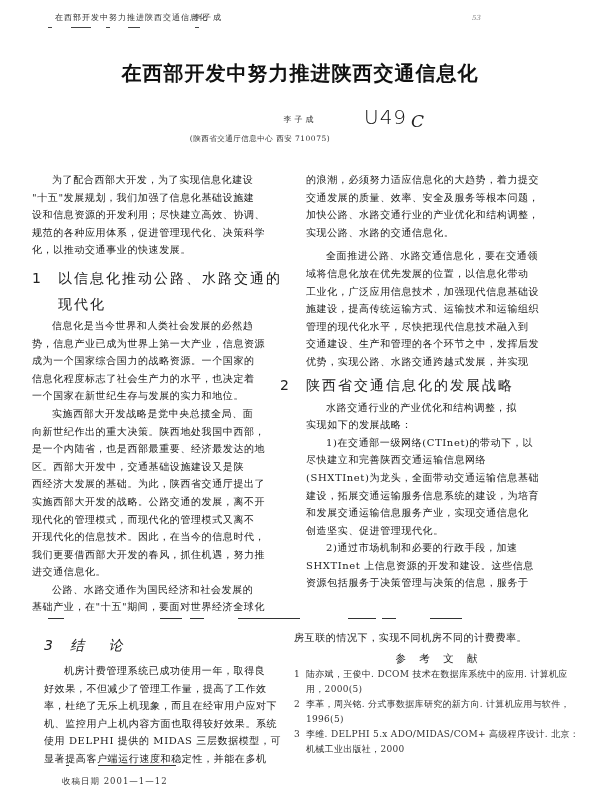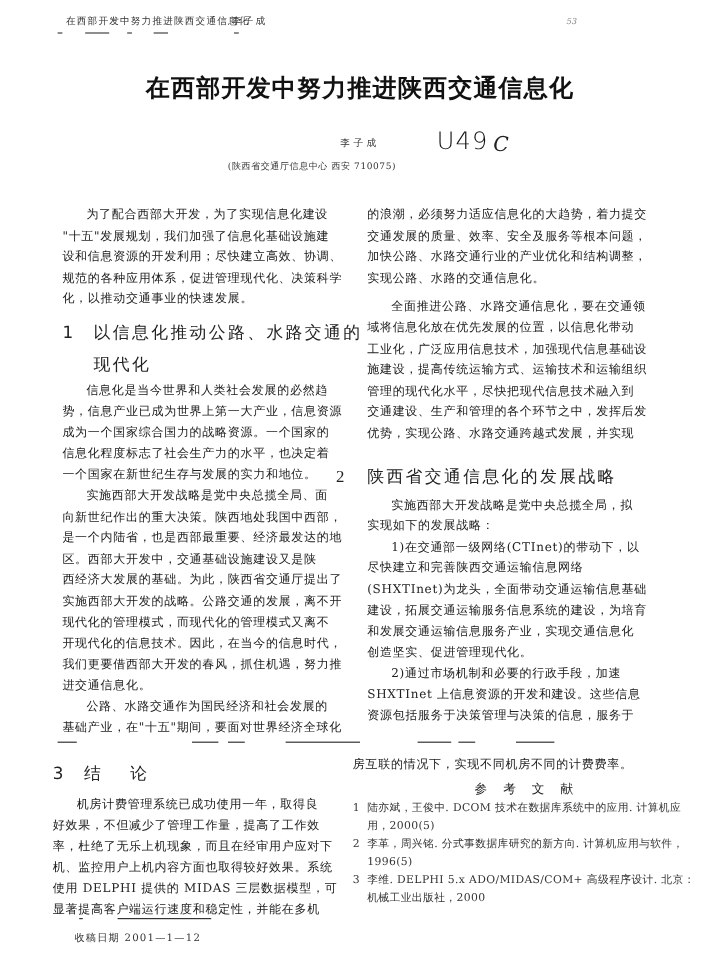--- a/index.html
+++ b/index.html
@@ -41,21 +41,21 @@
     <span style="left:80px;width:12px"></span>
   <span style="left:147px;width:4px"></span>
 </div>
 
 <div class="abs title">在西部开发中努力推进陕西交通信息化</div>
 <div class="abs author">李子成</div>
 <div class="abs affil">(陕西省交通厅信息中心  西安 710075)</div>
 <div class="abs handwriting">U49</div>
 <div class="abs handwriting-c">C</div>
 
-<div class="col" style="left:52px; top:171px; width:248px;">
+<div class="col" style="left:32px; top:171px; width:248px;">
   <div>
     <div class="line indent">为了配合西部大开发，为了实现信息化建设</div>
     <div class="line">"十五"发展规划，我们加强了信息化基础设施建</div>
     <div class="line">设和信息资源的开发利用；尽快建立高效、协调、</div>
     <div class="line">规范的各种应用体系，促进管理现代化、决策科学</div>
     <div class="line">化，以推动交通事业的快速发展。</div>
   </div>
   <div class="heading" style="margin-top:6px; height:26px; line-height:26px;">
     <span class="num">1</span><span>以信息化推动公路、水路交通的</span>
   </div>
@@ -95,25 +95,25 @@
   <div style="height:6px"></div>
   <div>
     <div class="line indent">全面推进公路、水路交通信息化，要在交通领</div>
     <div class="line">域将信息化放在优先发展的位置，以信息化带动</div>
     <div class="line">工业化，广泛应用信息技术，加强现代信息基础设</div>
     <div class="line">施建设，提高传统运输方式、运输技术和运输组织</div>
     <div class="line">管理的现代化水平，尽快把现代信息技术融入到</div>
     <div class="line">交通建设、生产和管理的各个环节之中，发挥后发</div>
     <div class="line">优势，实现公路、水路交通跨越式发展，并实现</div>
   </div>
-  <div class="heading" style="margin-top:14px; margin-left:-26px; height:28px; line-height:28px;font-family:Liberation Serif, serif;">
+  <div class="heading" style="margin-left:-26px; height:28px; line-height:28px;">
     <span class="num">2</span><span>陕西省交通信息化的发展战略</span>
   </div>
   <div>
-    <div class="line indent">实施西部大开发战略是党中央总揽全局，拟</div>
+    <div class="line indent">水路交通行业的产业优化和结构调整，拟</div>
     <div class="line">实现如下的发展战略：</div>
   </div>
   <div>
     <div class="line indent">1)在交通部一级网络(CTInet)的带动下，以</div>
     <div class="line">尽快建立和完善陕西交通运输信息网络</div>
     <div class="line">(SHXTInet)为龙头，全面带动交通运输信息基础</div>
     <div class="line">建设，拓展交通运输服务信息系统的建设，为培育</div>
     <div class="line">和发展交通运输信息服务产业，实现交通信息化</div>
     <div class="line">创造坚实、促进管理现代化。</div>
   </div>
@@ -126,21 +126,21 @@
 
 <div class="rule" style="left:48px; top:618px; width:16px;"></div>
 <div class="rule" style="left:160px; top:618px; width:22px;"></div>
 <div class="rule" style="left:190px; top:618px; width:14px;"></div>
 <div class="rule" style="left:238px; top:618px; width:62px;"></div>
 <div class="rule" style="left:348px; top:618px; width:28px;"></div>
 <div class="rule" style="left:382px; top:618px; width:14px;"></div>
 <div class="rule" style="left:430px; top:618px; width:32px;"></div>
 
 <div class="col" style="left:44px; top:632px; width:250px;">
-  <div class="heading" style="height:26px; line-height:26px; letter-spacing:10px;">
+  <div class="heading" style="height:26px; line-height:26px; letter-spacing:10px;font-style:italic;">
     <span class="num" style="letter-spacing:0">3</span><span>结  论</span>
   </div>
   <div style="height:4px"></div>
   <div>
     <div class="line indent">机房计费管理系统已成功使用一年，取得良</div>
     <div class="line">好效果，不但减少了管理工作量，提高了工作效</div>
     <div class="line">率，杜绝了无乐上机现象，而且在经审用户应对下</div>
     <div class="line">机、监控用户上机内容方面也取得较好效果。系统</div>
     <div class="line">使用 DELPHI 提供的 MIDAS 三层数据模型，可</div>
     <div class="line">显著提高客户端运行速度和稳定性，并能在多机</div>

